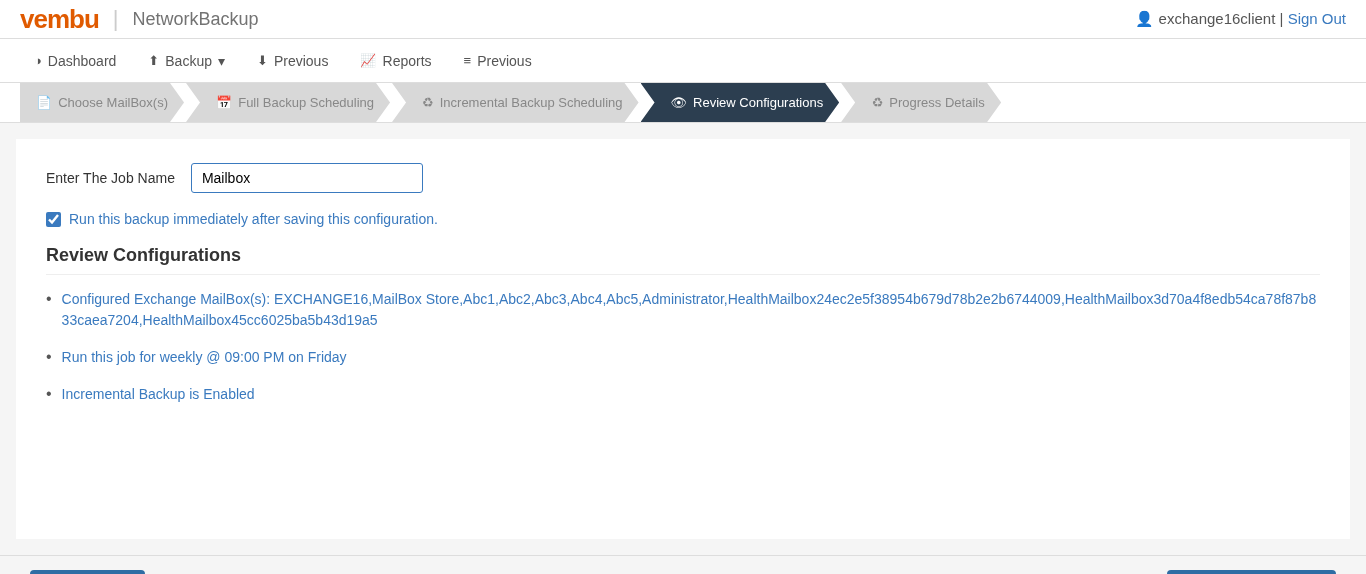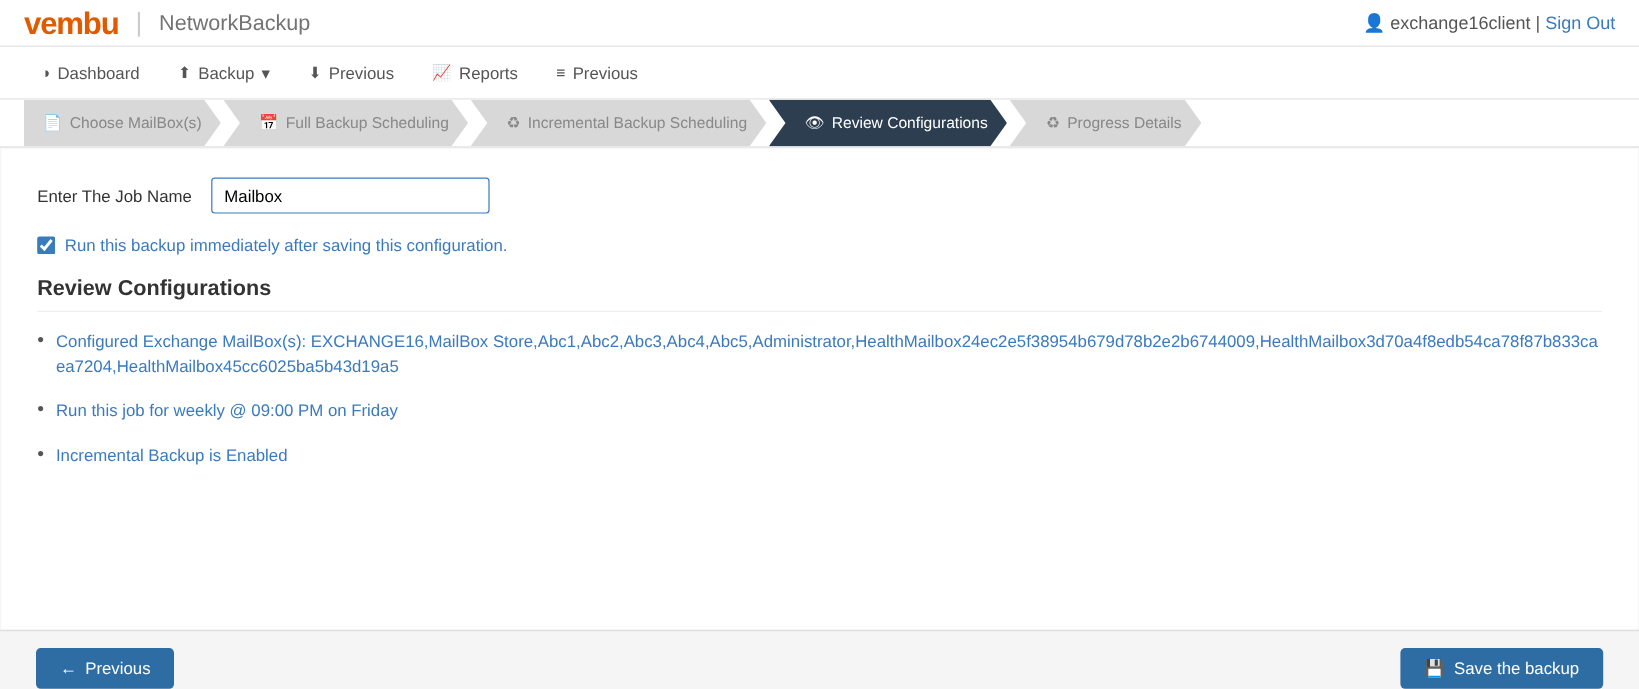--- a/index.html
+++ b/index.html
@@ -89,21 +89,21 @@
       background: #d8d8d8;
       color: #888;
     }
     .step-icon { font-size: 13px; }
 
     
     .main {
       padding: 24px 30px;
       background: #fff;
       min-height: 400px;
-      margin: 1px;
+      margin: 16px;
     }
 
     .form-group {
       display: flex;
       align-items: center;
       gap: 16px;
       margin-bottom: 18px;
     }
     .form-label {
       font-size: 14px;

